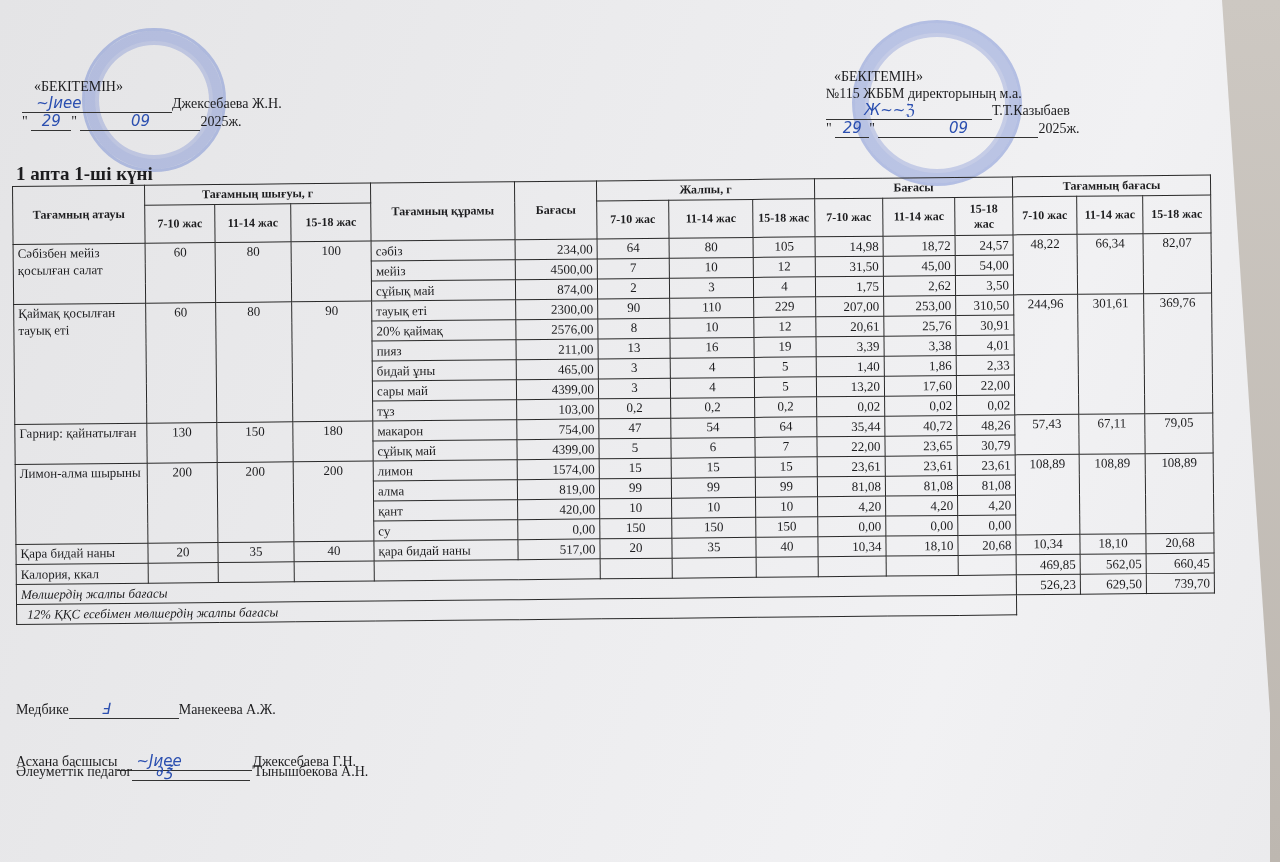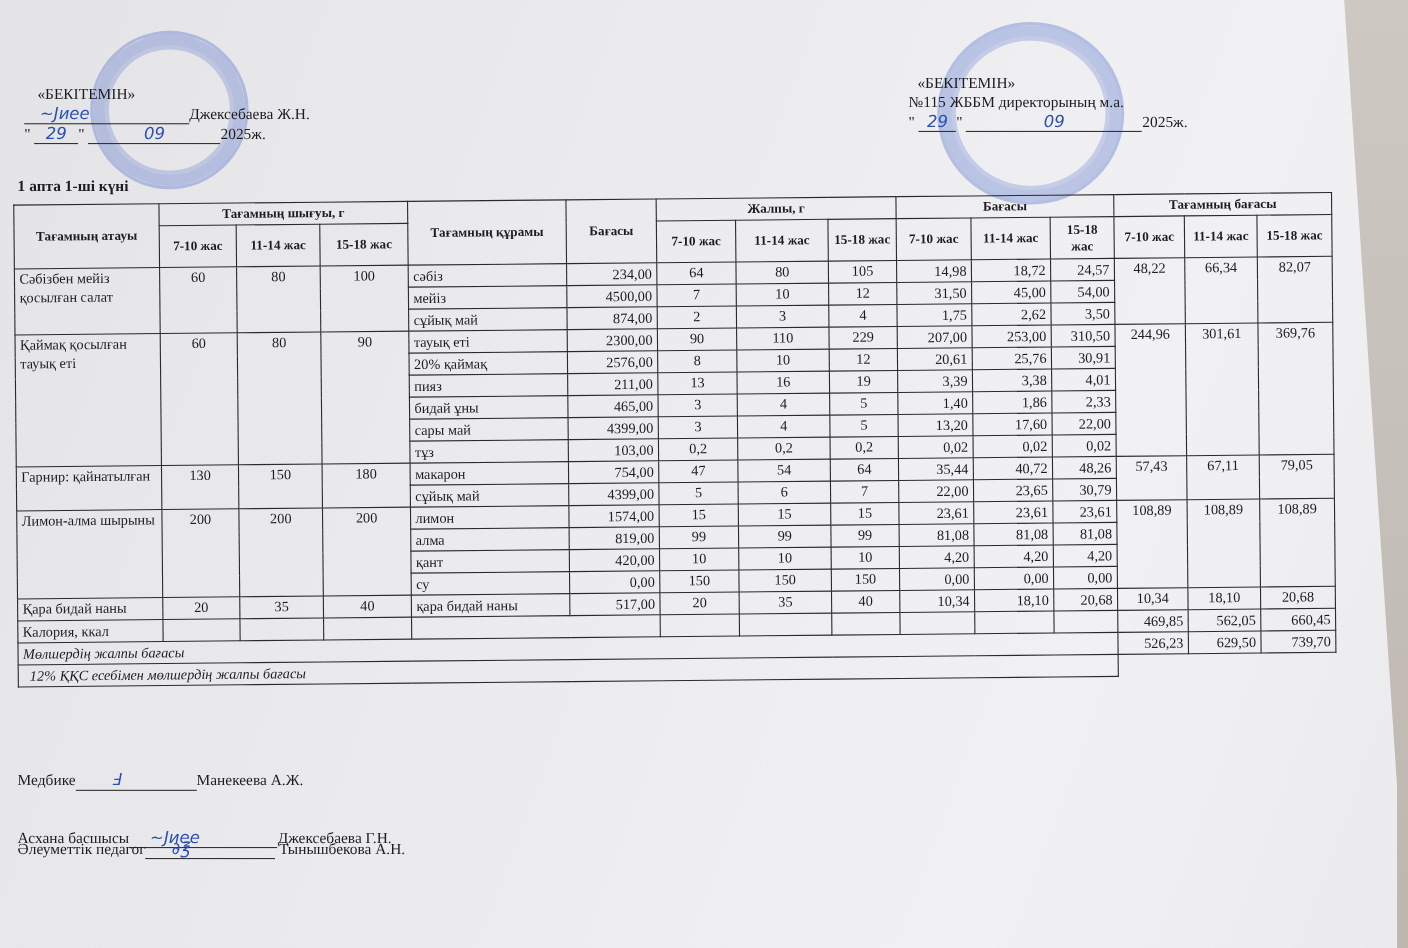--- a/index.html
+++ b/index.html
@@ -19,21 +19,21 @@
   }
   .stamp {
     position:absolute; border-radius:50%;
     border:3px solid rgba(70,100,200,0.35);
     box-shadow: inset 0 0 0 10px rgba(70,100,200,0.08), inset 0 0 0 14px rgba(70,100,200,0.25);
   }
   .hdr { position:absolute; font-size:14px; line-height:17px; }
   .hdr .line { white-space:nowrap; }
   .u { display:inline-block; border-bottom:1px solid #333; }
   .hand { font-family:"DejaVu Sans", sans-serif; font-style:italic; color:#2b4fb0; font-size:15px; }
-  .day-label { position:absolute; left:16px; top:163px; font-weight:bold; font-size:14px; }
+  .day-label { position:absolute; left:16px; top:163px; font-weight:bold; font-size:19px; }
 
   table.menu {
     position:absolute; left:12px; top:186px; border-collapse:collapse;
     font-size:13px; transform: rotate(-0.55deg); transform-origin: 0 0;
   }
   table.menu td, table.menu th {
     border:1px solid #2a2a2a; padding:0 4px; height:19px; line-height:17px;
     font-weight:normal; white-space:nowrap;
   }
   table.menu th { font-weight:bold; font-size:12px; text-align:center; }
@@ -64,20 +64,23 @@
   </div>
   <div class="line">
     " <span class="u hand" style="width:40px;text-align:center;">29</span>"
     <span class="u hand" style="width:120px;text-align:center;">09</span><span>2025ж.</span>
   </div>
 </div>
 
 <div class="hdr" style="left:826px;top:68px;">
   <div class="line" style="padding-left:8px;">«БЕКІТЕМІН»</div>
   <div class="line">№115 ЖББМ директорының м.а.</div>
+  <div class="line">
+    <span class="u hand" style="width:166px;">&nbsp;&nbsp;&nbsp;&nbsp;&nbsp;&nbsp;&nbsp;&nbsp;Ж~~ℨ</span><span>Т.Т.Казыбаев</span>
+  </div>
   <div class="line">
     " <span class="u hand" style="width:34px;text-align:center;">29</span>"
     <span class="u hand" style="width:160px;text-align:center;">09</span><span>2025ж.</span>
   </div>
 </div>
 
 <div class="day-label">1 апта 1-ші күні</div>
 
 <table class="menu">
   <colgroup>

